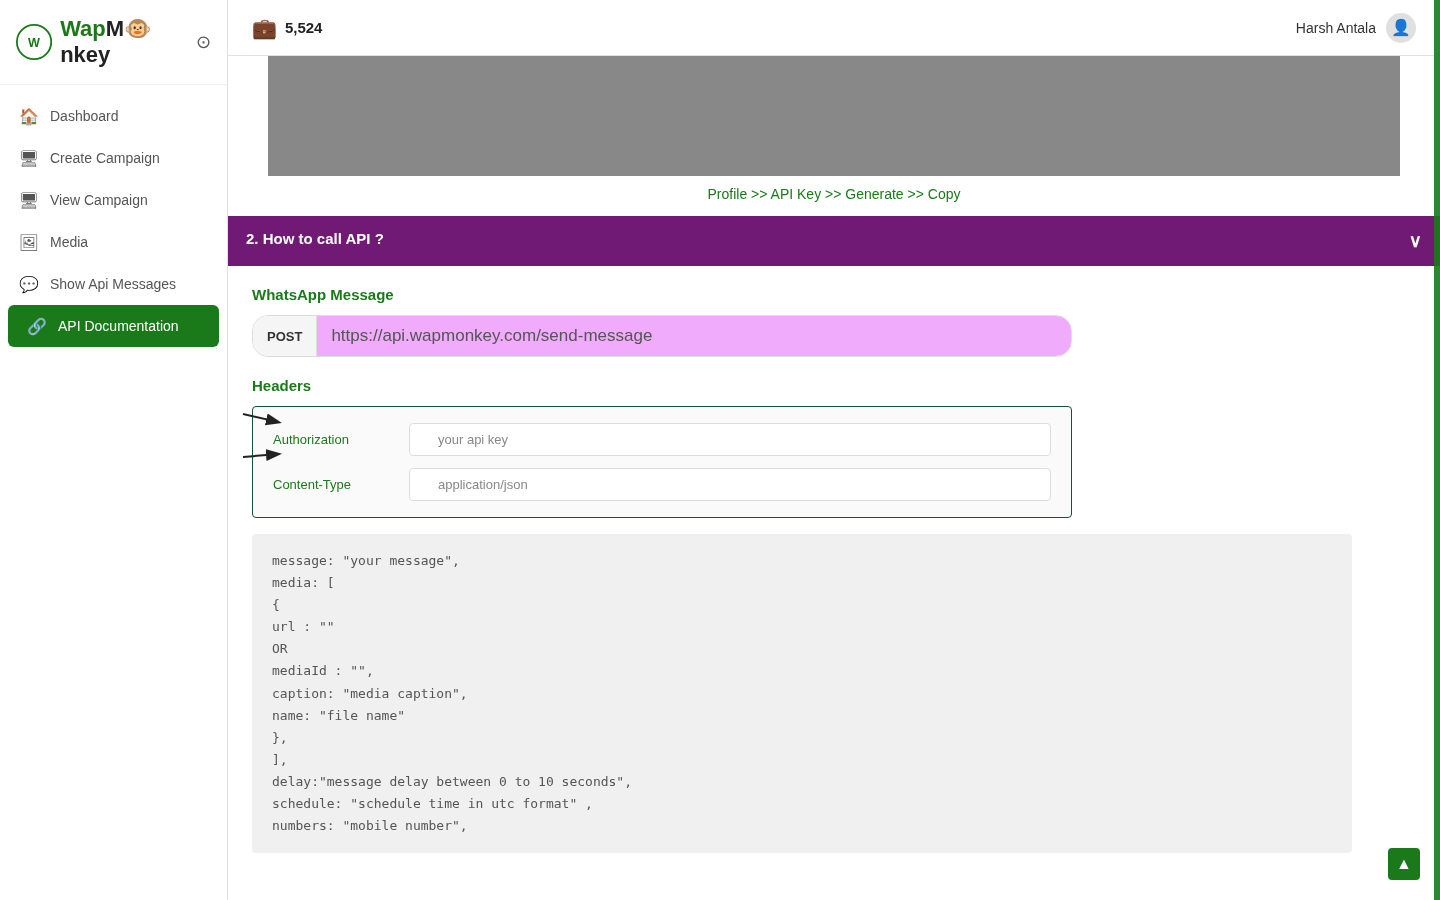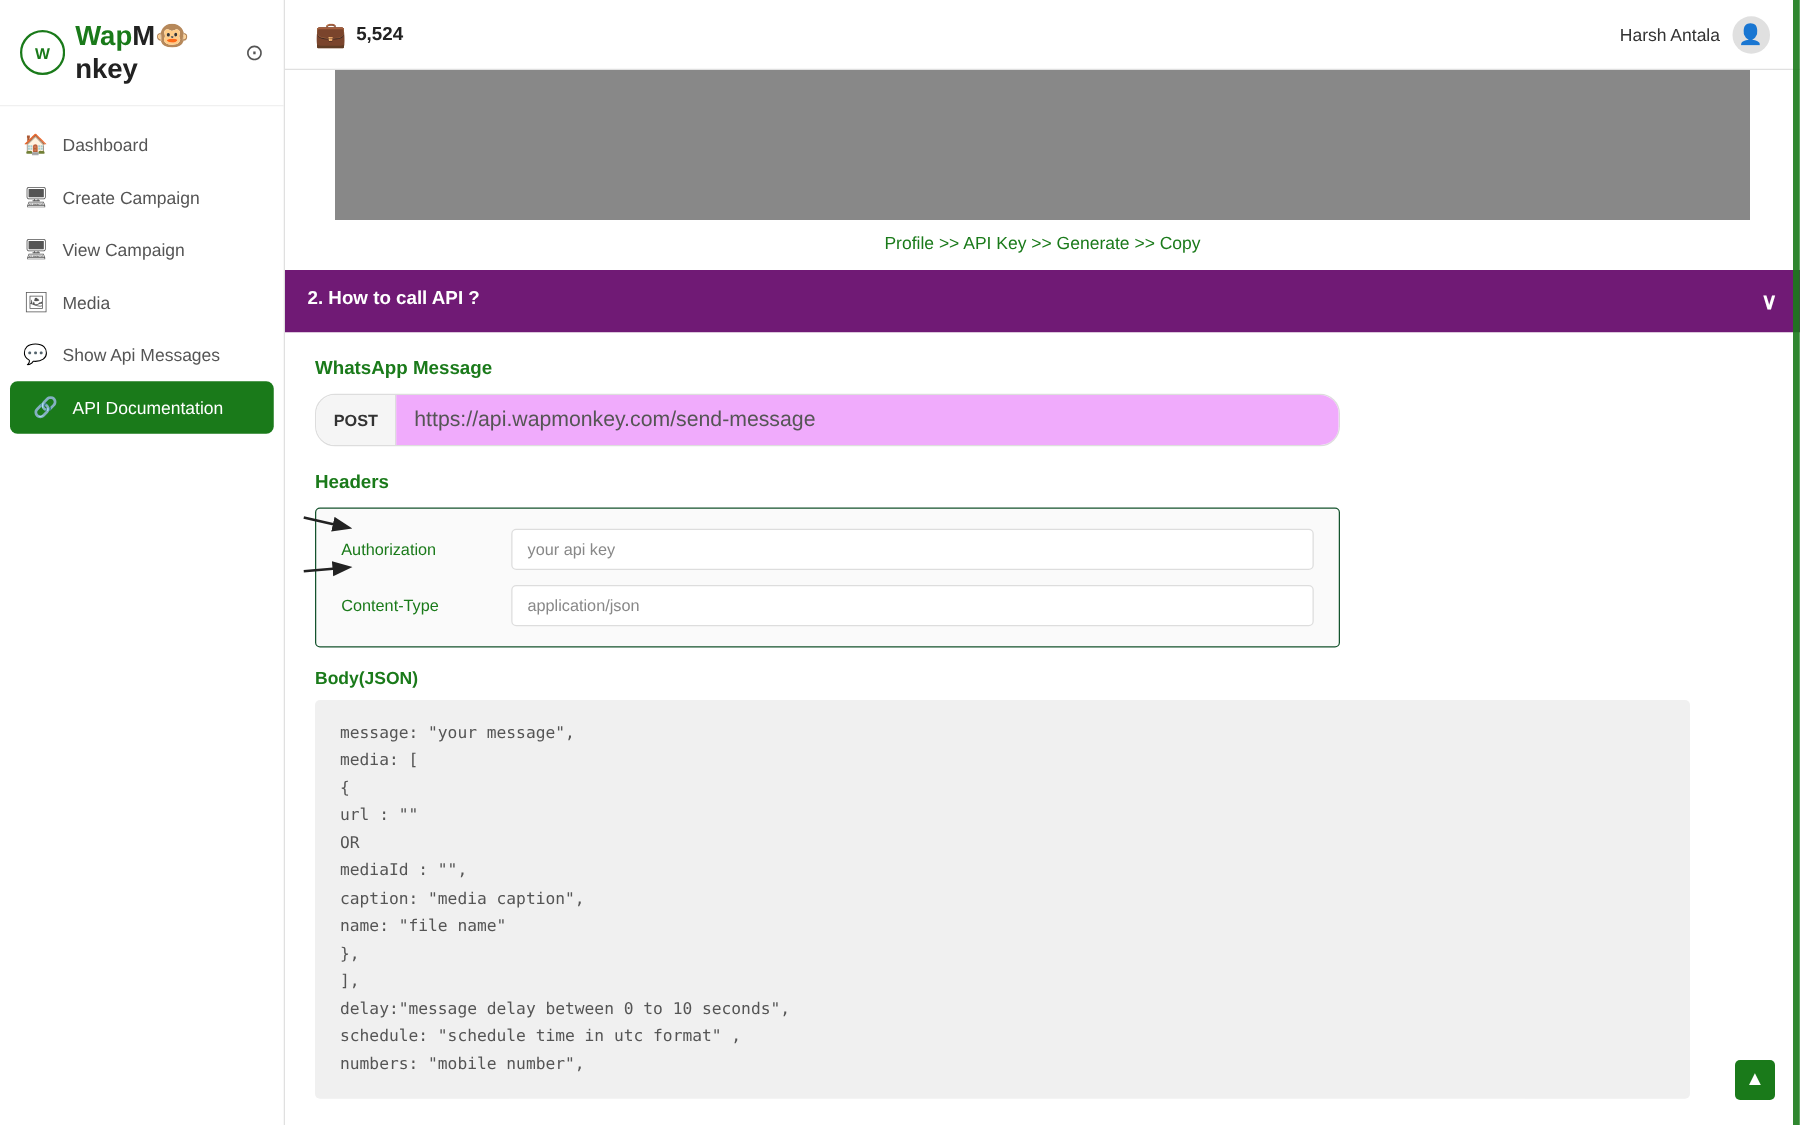--- a/index.html
+++ b/index.html
@@ -208,21 +208,21 @@
       font-size: 13px;
       font-weight: 500;
       width: 120px;
       min-width: 120px;
     }
     .header-input {
       flex: 1;
       background: #fff;
       border: 1px solid #ddd;
       border-radius: 4px;
-      padding: 8px 12px;
+      padding: 8px 28px;
       font-size: 13px;
       color: #888;
     }
 
     .body-section { margin-top: 16px; }
     .body-title {
       color: #1a7a1a;
       font-size: 14px;
       font-weight: bold;
       margin-bottom: 10px;
@@ -375,23 +375,20 @@
             <div class="header-input">your api key</div>
           </div>
           <div class="header-row">
             <div class="header-label">Content-Type</div>
             <div class="header-input">application/json</div>
           </div>
         </div>
       </div>
 
       <div class="body-section">
-        <div class="body-title">
-          <span>Body</span><span>(JSON)</span>
-        </div>
         <div class="code-box" id="code-box-content">
             <div>message: "your message",</div>
             <div>media: [</div>
             <div>{</div>
             <div>url : "<url>"</url></div>
             <div>OR</div>
             <div>mediaId : "<xxxxxxxxxxxxxx>",</xxxxxxxxxxxxxx></div>
             <div>caption: "media caption",</div>
             <div>name: "file name"</div>
             <div>},</div>

